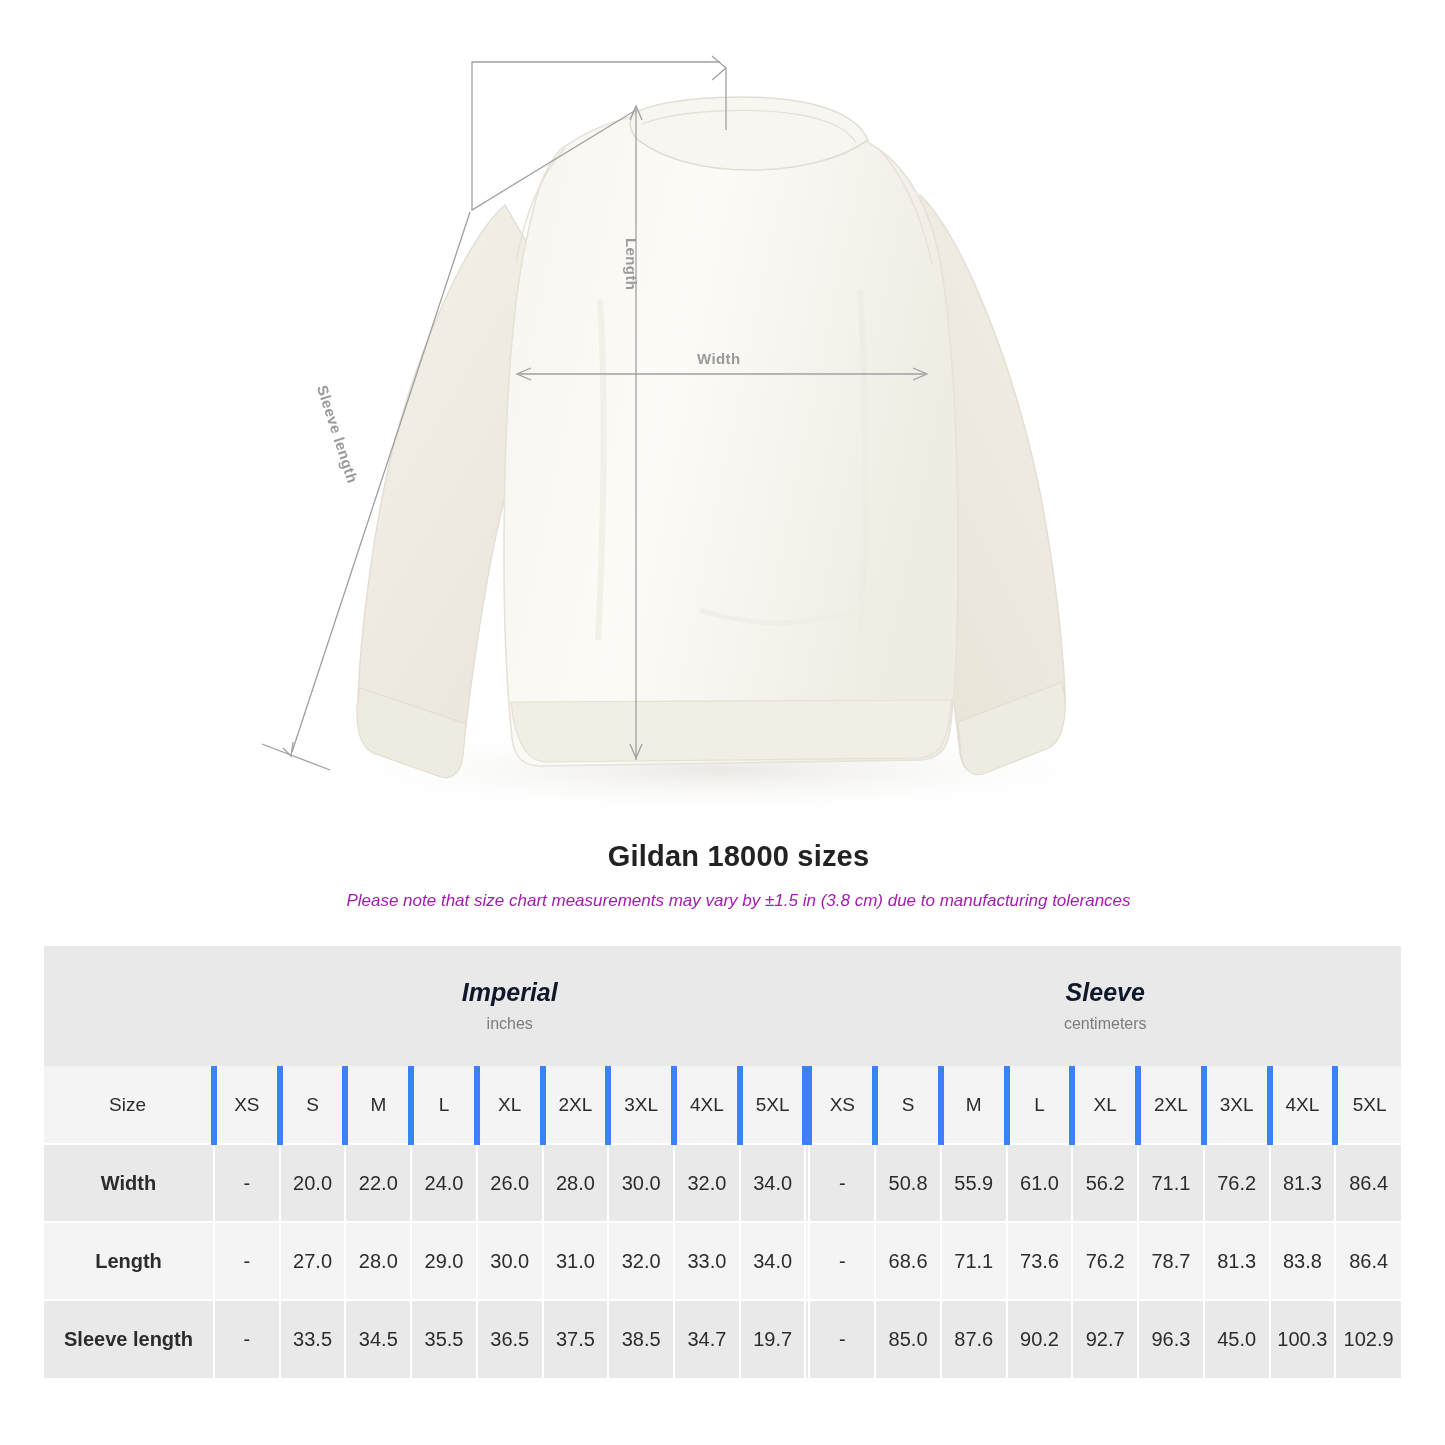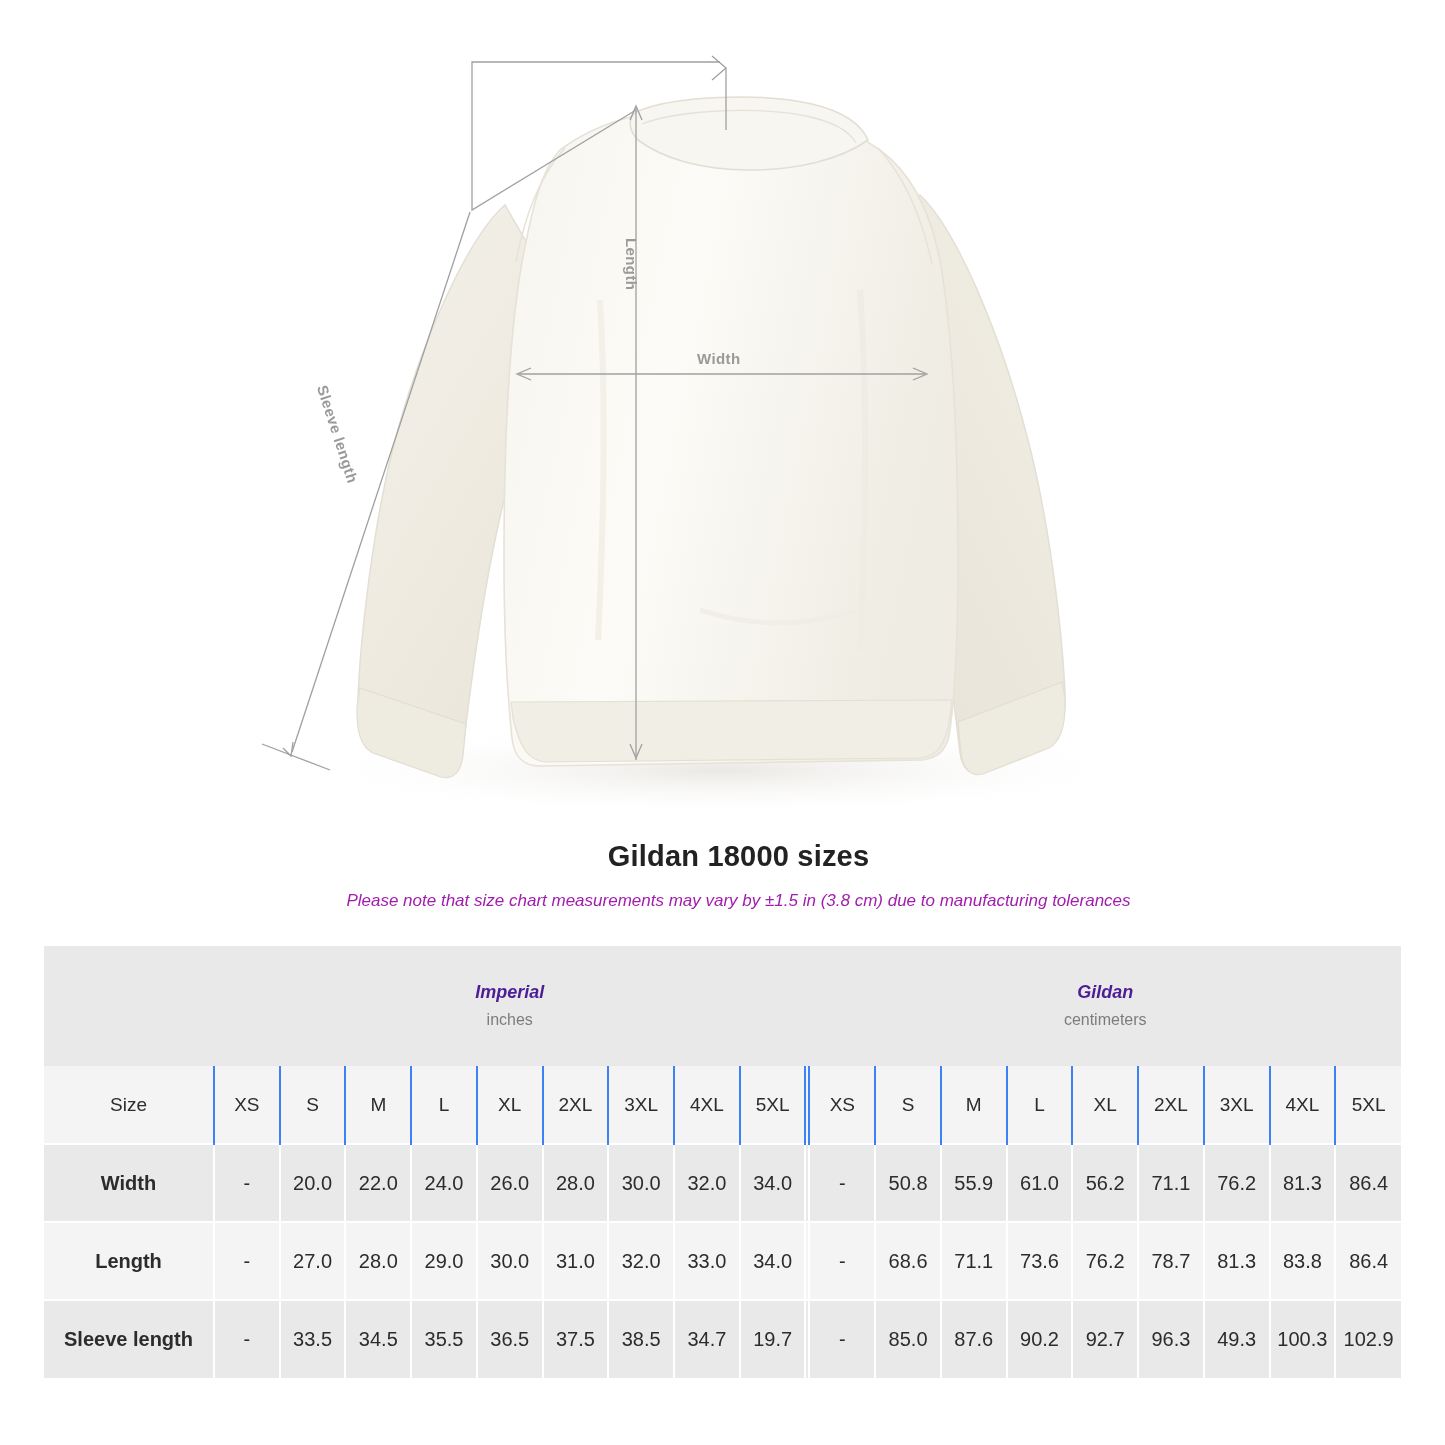--- a/index.html
+++ b/index.html
@@ -84,38 +84,38 @@
     text-align: center;
     vertical-align: middle;
     font-weight: normal;
   }
   .unitband td {
     background: #e9e9e9;
     height: 120px;
     padding: 0;
   }
   .unit-title {
-    font-size: 18px;
+    font-size: 25px;
     font-style: italic;
     font-weight: bold;
-    color: #4c1d95;
+    color: #0f172a;
     line-height: 1.1;
   }
   .unit-sub {
     font-size: 16px;
     color: #7c7c7c;
     margin-top: 8px;
   }
   .hdr td {
     background: #f4f4f4;
     height: 78px;
     font-size: 19px;
     color: #2c2c2c;
     font-weight: bold;
-    border-right: 2px solid #3b82f6;
+    border-right: 6px solid #3b82f6;
   }
   .hdr td.rowlabel { font-size: 19px; }
   .row-a td { background: #e9e9e9; }
   .row-b td { background: #f4f4f4; }
   .drow td {
     height: 78px;
     font-size: 20px;
     color: #2c2c2c;
     border-right: 2px solid #ffffff;
     border-top: 2px solid #ffffff;
@@ -253,21 +253,21 @@
       <tbody>
 
         <tr class="unitband">
           <td colspan="1"></td>
           <td colspan="9">
             <div class="unit-title">Imperial</div>
             <div class="unit-sub">inches</div>
           </td>
           <td colspan="1"></td>
           <td colspan="9">
-            <div class="unit-title">Gildan</div>
+            <div class="unit-title">Sleeve</div>
             <div class="unit-sub">centimeters</div>
           </td>
         </tr>
 
         <tr class="hdr">
           <td class="rowlabel">Size</td>
           <td>XS</td>
           <td>S</td>
           <td>M</td>
           <td>L</td>
@@ -345,21 +345,21 @@
           <td>38.5</td>
           <td>34.7</td>
           <td>19.7</td>
           <td></td>
           <td>-</td>
           <td>85.0</td>
           <td>87.6</td>
           <td>90.2</td>
           <td>92.7</td>
           <td>96.3</td>
-          <td>49.3</td>
+          <td>45.0</td>
           <td>100.3</td>
           <td class="last">102.9</td>
         </tr>
       </tbody>
     </table>
   </div>
 
 </div>
 
 </body></html>

